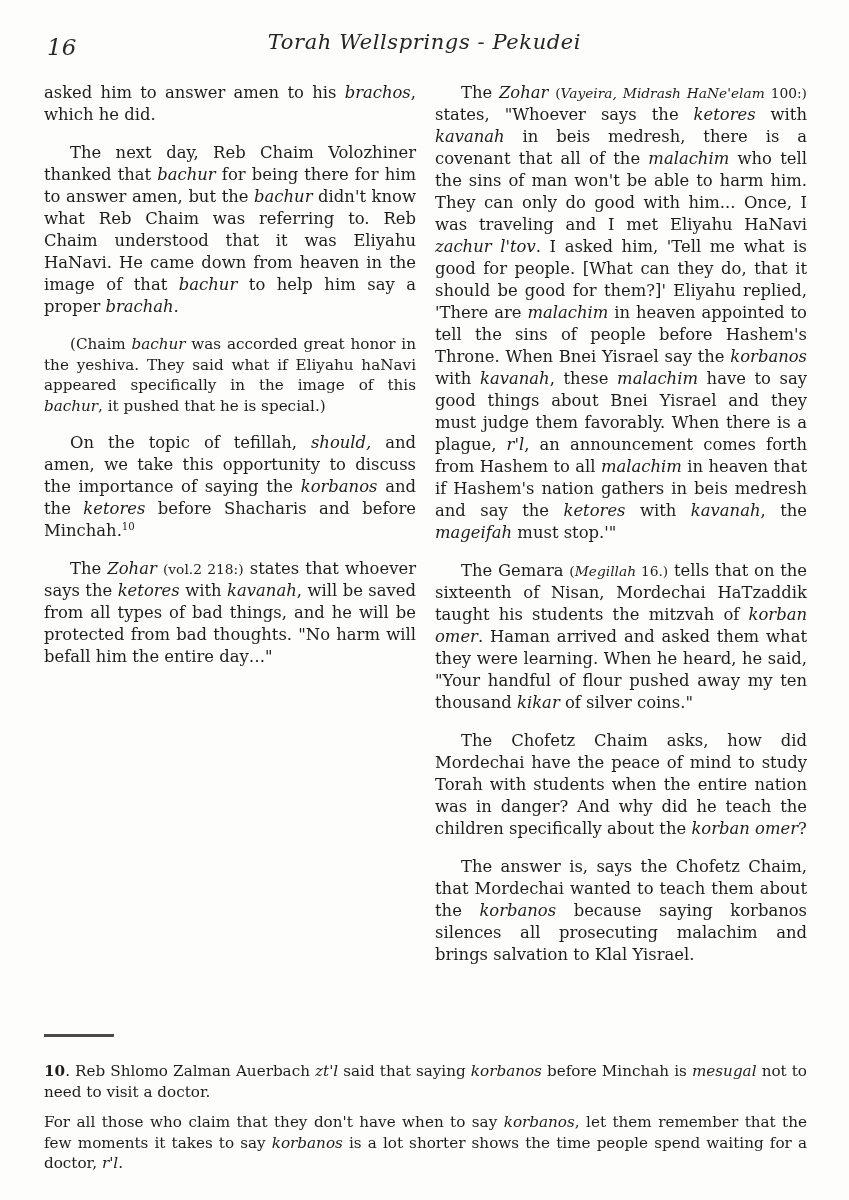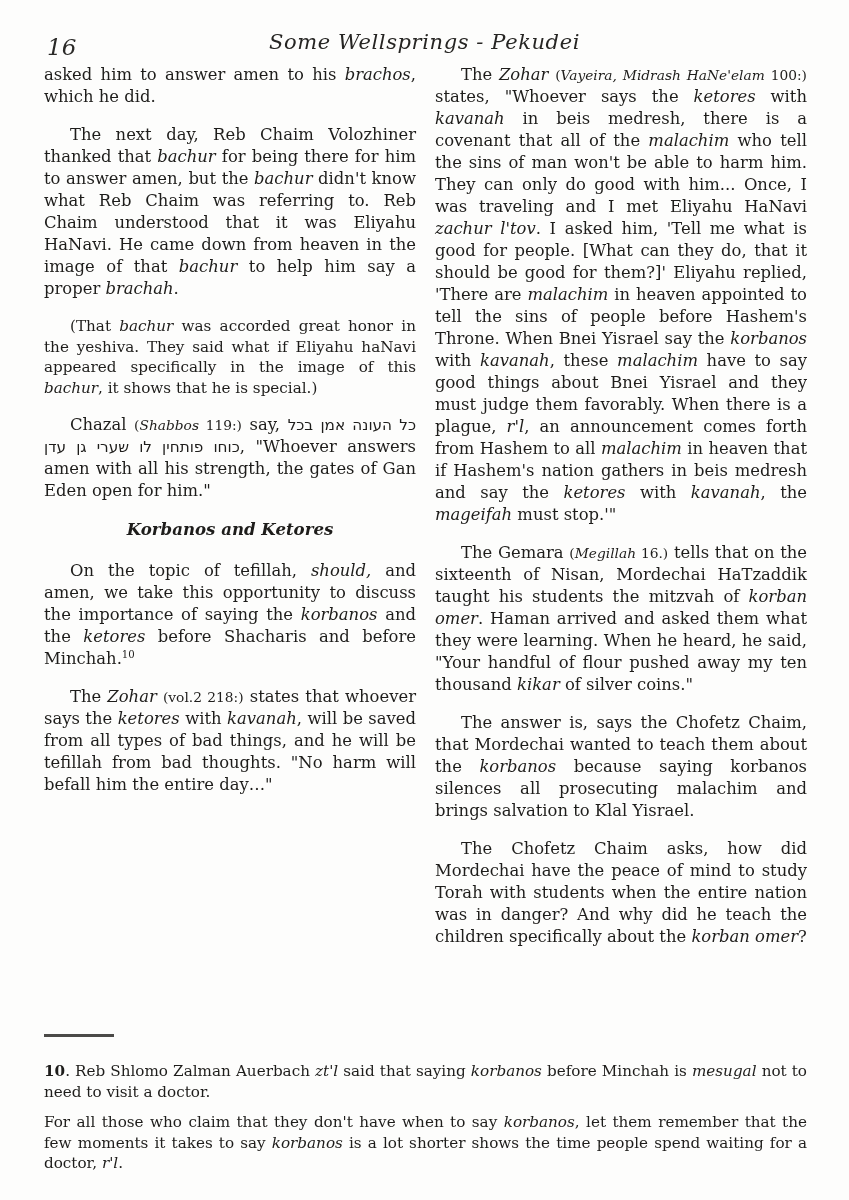--- a/index.html
+++ b/index.html
@@ -16,21 +16,21 @@
   .pagenum{
     position:absolute;left:47px;top:4px;
     font-style:italic;font-size:23px;color:#2a2927;
   }
   .booktitle{
     display:block;text-align:center;
     font-style:italic;font-size:21px;letter-spacing:0.6px;
     color:#262523;
   }
   .columns{
-    position:absolute;top:64px;left:44px;right:42px;
+    position:absolute;top:82px;left:44px;right:42px;
     display:flex;column-gap:19px;
   }
   .col{flex:1 1 0;min-width:0;}
   .para{
     font-size:16.4px;line-height:22px;
     text-align:justify;text-indent:26px;
     margin:0 0 16px 0;
   }
   .para.noindent{text-indent:0;}
   .para.smallpara{font-size:15.2px;line-height:20.5px;}
@@ -54,39 +54,37 @@
     font-size:15.2px;line-height:20.5px;
     text-align:justify;margin:0 0 10px 0;
   }
 </style>
 </head>
 <body>
 
 <div class="page">
 
   <header class="pagehead">
-    <span class="booktitle">Some Wellsprings - Pekudei</span>
+    <span class="booktitle">Torah Wellsprings - Pekudei</span>
     <span class="pagenum">16</span>
   </header>
 
   <main class="columns">
     <div class="col">
         <div class="para noindent"><span>asked him to answer amen to his </span><span class="it">brachos</span><span>, which he did.</span></div>
         <div class="para"><span>The next day, Reb Chaim Volozhiner thanked that </span><span class="it">bachur</span><span> for being there for him to answer amen, but the </span><span class="it">bachur</span><span> didn't know what Reb Chaim was referring to. Reb Chaim understood that it was Eliyahu HaNavi. He came down from heaven in the image of that </span><span class="it">bachur</span><span> to help him say a proper </span><span class="it">brachah</span><span>.</span></div>
-        <div class="para smallpara"><span>(That </span><span class="it">bachur</span><span> was accorded great honor in the yeshiva. They said what if Eliyahu haNavi appeared specifically in the image of this </span><span class="it">bachur</span><span>, it shows that he is special.)</span></div>
-        <div class="para"><span>Chazal </span><span class="cite">(</span><span class="it cite">Shabbos</span><span class="cite"> 119:)</span><span> say, </span><span class="heb" dir="rtl">כל העונה אמן בכל כוחו פותחין לו שערי גן עדן</span><span>, "Whoever answers amen with all his strength, the gates of Gan Eden open for him."</span></div>
-        <div class="heading"><span class="it bd">Korbanos</span><span class="bd"> and </span><span class="it bd">Ketores</span></div>
+        <div class="para smallpara"><span>(Chaim </span><span class="it">bachur</span><span> was accorded great honor in the yeshiva. They said what if Eliyahu haNavi appeared specifically in the image of this </span><span class="it">bachur</span><span>, it pushed that he is special.)</span></div>
         <div class="para"><span>On the topic of tefillah, </span><span class="it">should,</span><span> and amen, we take this opportunity to discuss the importance of saying the </span><span class="it">korbanos</span><span> and the </span><span class="it">ketores</span><span> before Shacharis and before Minchah.</span><span class="sup">10</span></div>
-        <div class="para"><span>The </span><span class="it">Zohar</span><span> </span><span class="cite">(vol.2 218:)</span><span> states that whoever says the </span><span class="it">ketores</span><span> with </span><span class="it">kavanah</span><span>, will be saved from all types of bad things, and he will be tefillah from bad thoughts. "No harm will befall him the entire day…"</span></div>
+        <div class="para"><span>The </span><span class="it">Zohar</span><span> </span><span class="cite">(vol.2 218:)</span><span> states that whoever says the </span><span class="it">ketores</span><span> with </span><span class="it">kavanah</span><span>, will be saved from all types of bad things, and he will be protected from bad thoughts. "No harm will befall him the entire day…"</span></div>
       </div>
     <div class="col">
         <div class="para"><span>The </span><span class="it">Zohar</span><span> </span><span class="cite">(</span><span class="it cite">Vayeira, Midrash HaNe'elam</span><span class="cite"> 100:)</span><span> states, "Whoever says the </span><span class="it">ketores</span><span> with </span><span class="it">kavanah</span><span> in beis medresh, there is a covenant that all of the </span><span class="it">malachim</span><span> who tell the sins of man won't be able to harm him. They can only do good with him... Once, I was traveling and I met Eliyahu HaNavi </span><span class="it">zachur l'tov</span><span>. I asked him, 'Tell me what is good for people. [What can they do, that it should be good for them?]' Eliyahu replied, 'There are </span><span class="it">malachim</span><span> in heaven appointed to tell the sins of people before Hashem's Throne. When Bnei Yisrael say the </span><span class="it">korbanos</span><span> with </span><span class="it">kavanah</span><span>, these </span><span class="it">malachim</span><span> have to say good things about Bnei Yisrael and they must judge them favorably. When there is a plague, </span><span class="it">r'l</span><span>, an announcement comes forth from Hashem to all </span><span class="it">malachim</span><span> in heaven that if Hashem's nation gathers in beis medresh and say the </span><span class="it">ketores</span><span> with </span><span class="it">kavanah</span><span>, the </span><span class="it">mageifah</span><span> must stop.'"</span></div>
         <div class="para"><span>The Gemara </span><span class="cite">(</span><span class="it cite">Megillah</span><span class="cite"> 16.)</span><span> tells that on the sixteenth of Nisan, Mordechai HaTzaddik taught his students the mitzvah of </span><span class="it">korban omer</span><span>. Haman arrived and asked them what they were learning. When he heard, he said, "Your handful of flour pushed away my ten thousand </span><span class="it">kikar</span><span> of silver coins."</span></div>
+        <div class="para"><span>The Chofetz Chaim asks, how did Mordechai have the peace of mind to study Torah with students when the entire nation was in danger? And why did he teach the children specifically about the </span><span class="it">korban omer</span><span>?</span></div>
         <div class="para"><span>The answer is, says the Chofetz Chaim, that Mordechai wanted to teach them about the </span><span class="it">korbanos</span><span> because saying korbanos silences all prosecuting malachim and brings salvation to Klal Yisrael.</span></div>
-        <div class="para"><span>The Chofetz Chaim asks, how did Mordechai have the peace of mind to study Torah with students when the entire nation was in danger? And why did he teach the children specifically about the </span><span class="it">korban omer</span><span>?</span></div>
       </div>
   </main>
 
   <footer class="footnote-area">
     <div class="fnrule"></div>
     <div>
         <div class="fnpara"><span class="bd">10</span><span>. Reb Shlomo Zalman Auerbach </span><span class="it">zt'l</span><span> said that saying </span><span class="it">korbanos</span><span> before Minchah is </span><span class="it">mesugal</span><span> not to need to visit a doctor.</span></div>
         <div class="fnpara"><span>For all those who claim that they don't have when to say </span><span class="it">korbanos</span><span>, let them remember that the few moments it takes to say </span><span class="it">korbanos</span><span> is a lot shorter shows the time people spend waiting for a doctor, </span><span class="it">r'l</span><span>.</span></div>
       </div>
   </footer>

